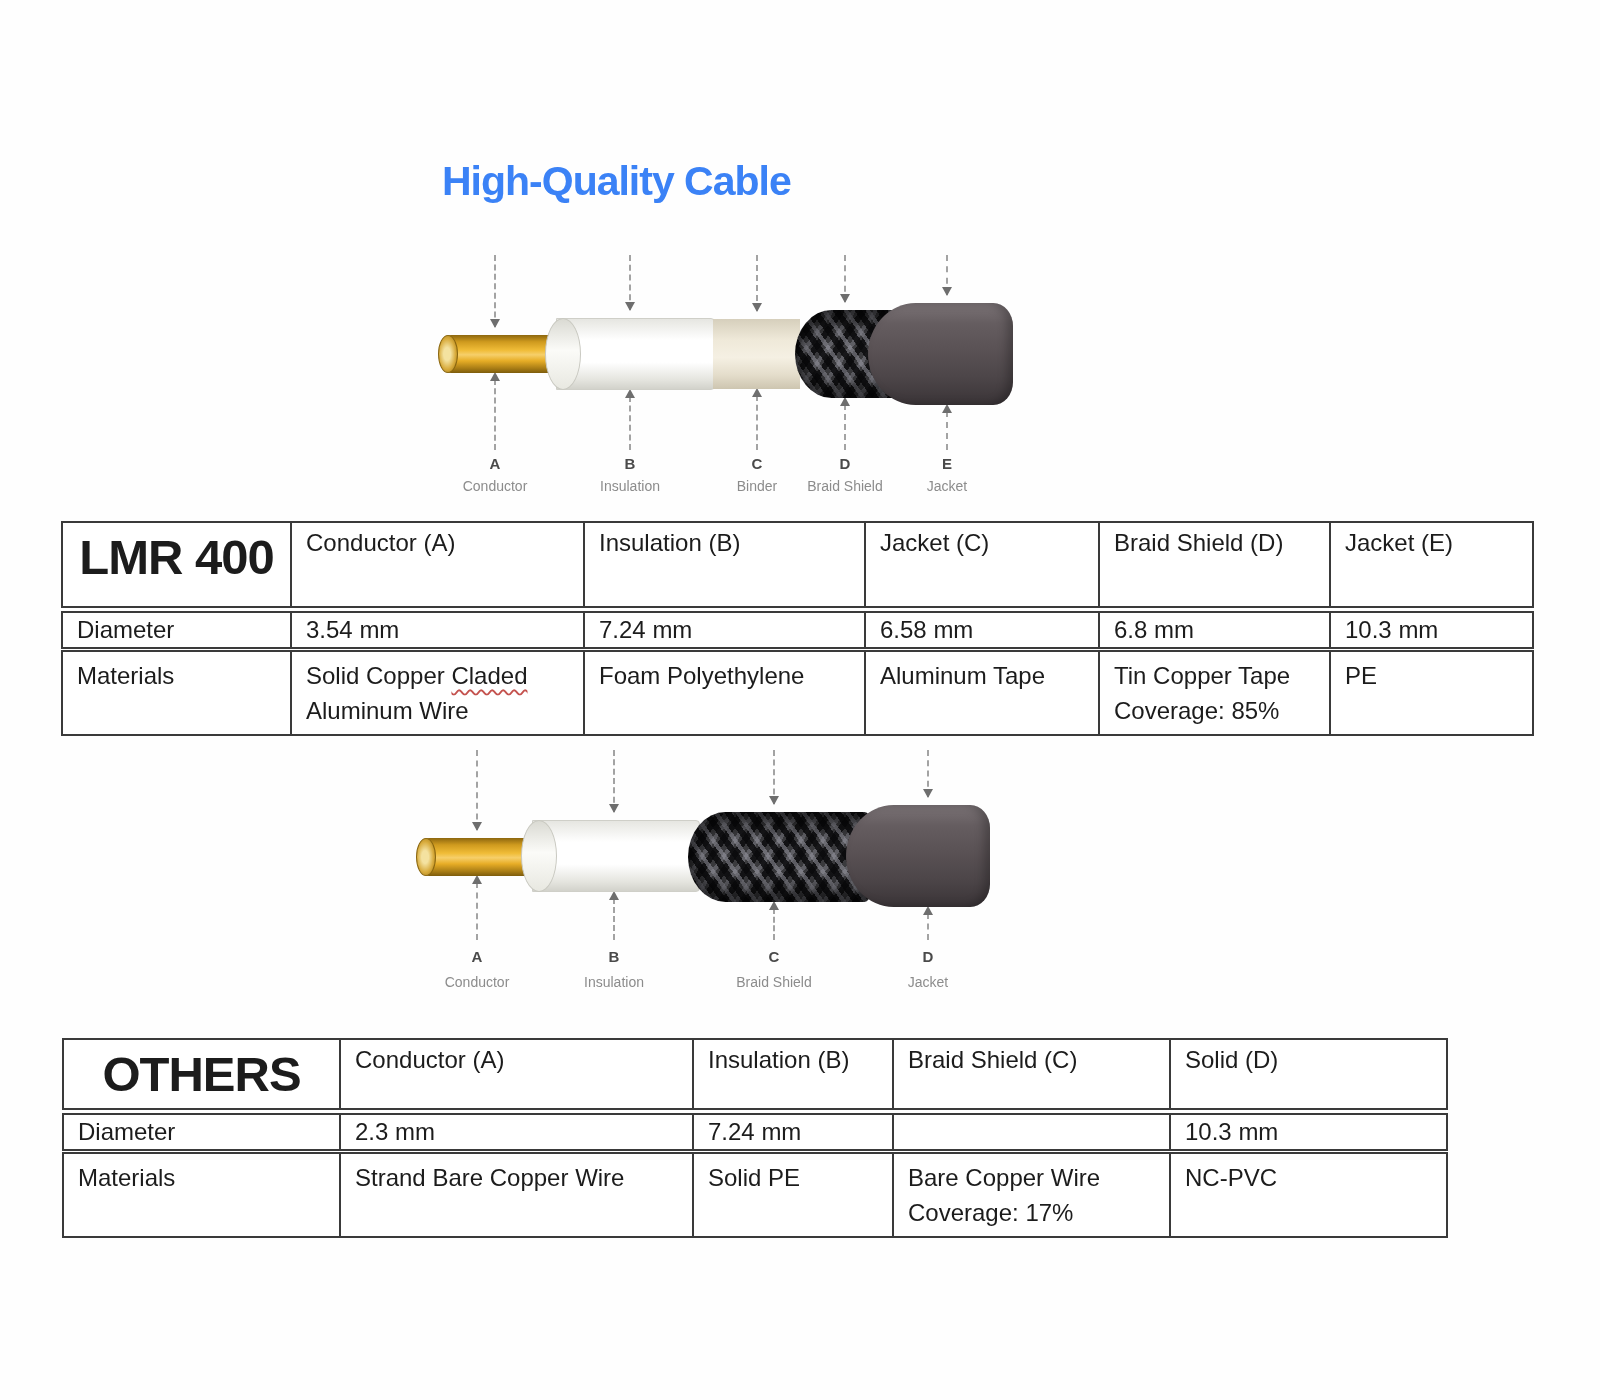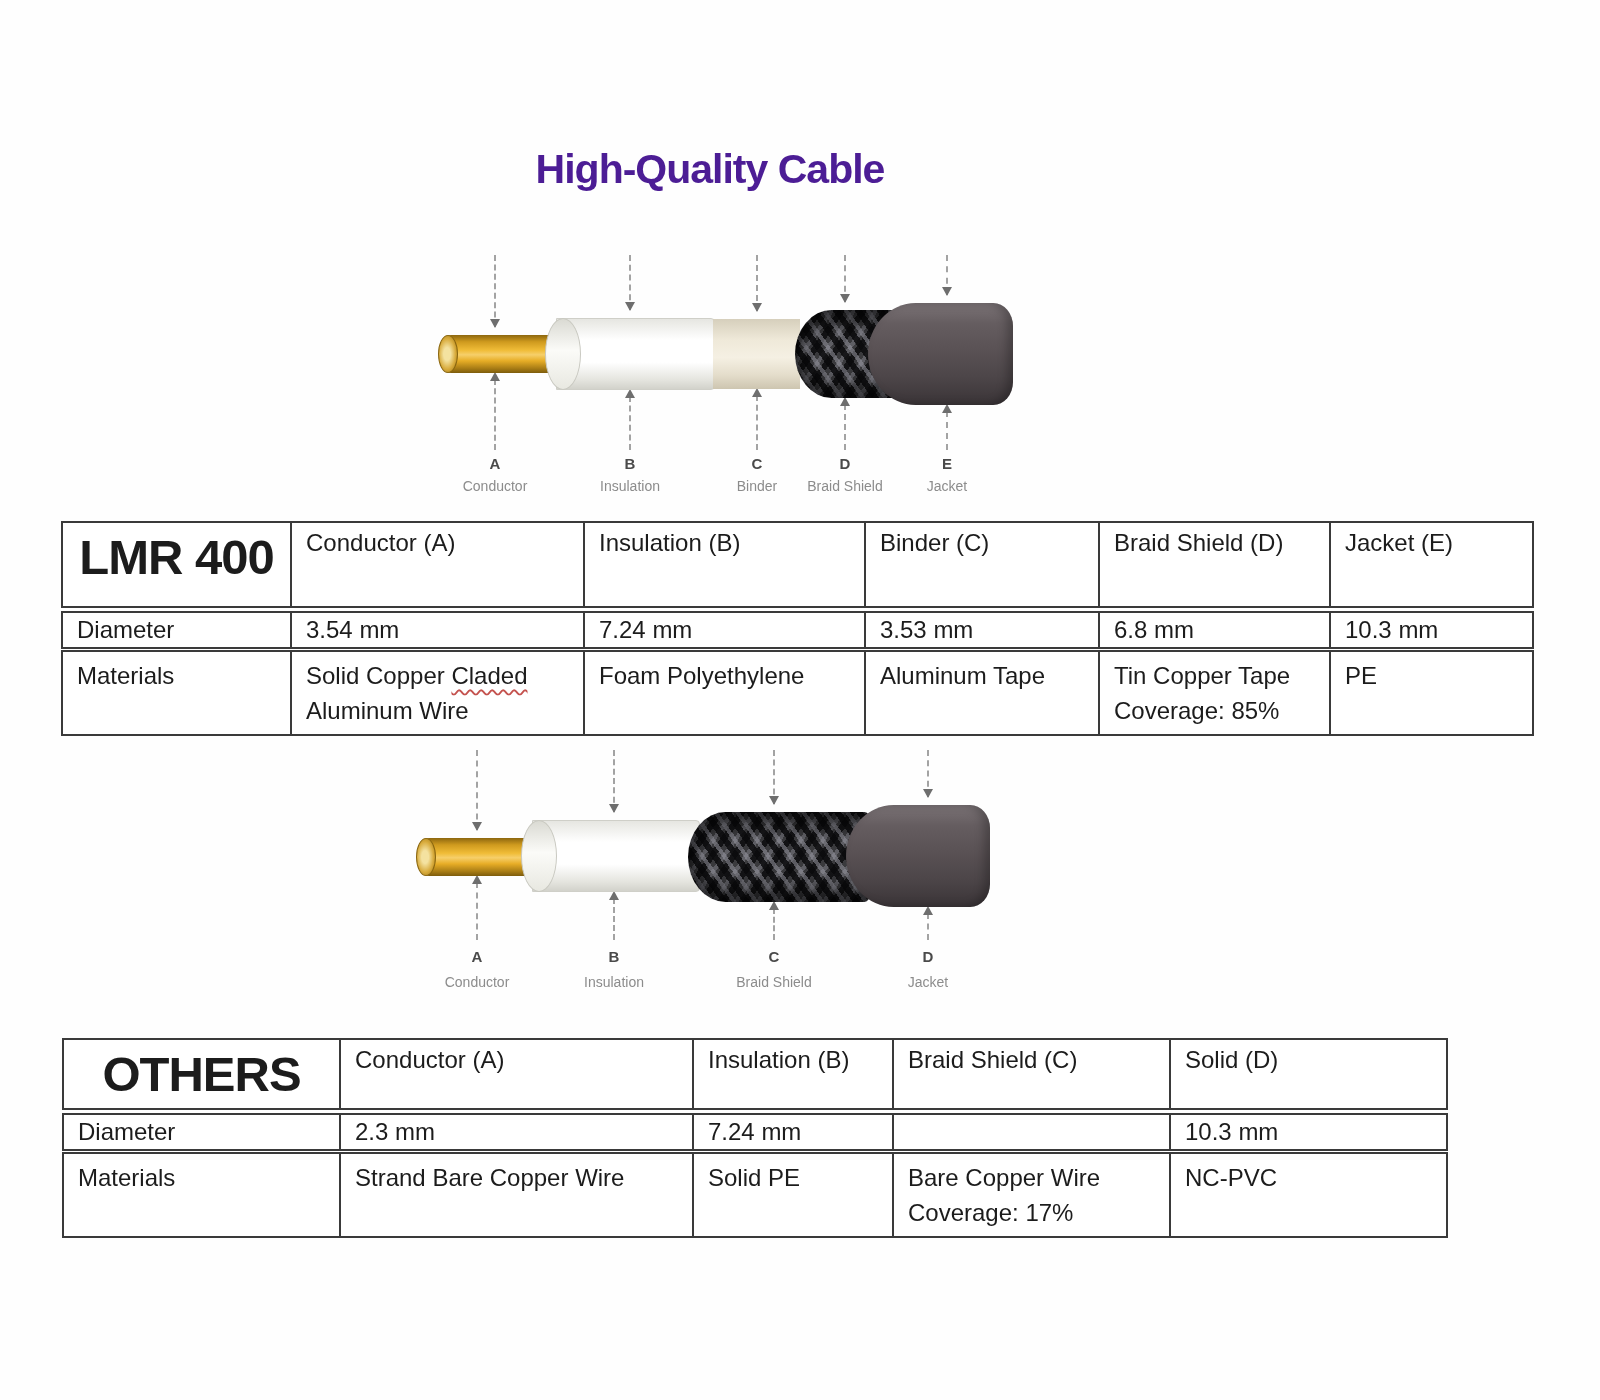--- a/index.html
+++ b/index.html
@@ -2,22 +2,22 @@
 <html><head>
 <meta charset="utf-8">
 <style>
   html,body{margin:0;padding:0;background:#e8e8e8;}
   .page{
     position:relative;width:1600px;height:1400px;background:#fefefe;
     font-family:"Liberation Sans", sans-serif;color:#1c1c1c;overflow:hidden;
   }
   
   .title{
-    position:absolute;left:430px;top:146px;width:560px;margin:0;
-    text-align:center;font-size:41px;font-weight:700;letter-spacing:-1px;color:#4c1d95;
+    position:absolute;left:430px;top:146px;width:560px;margin:12px;
+    font-size:41px;font-weight:700;letter-spacing:-1px;color:#3b82f6;
   }
   
   .callout{position:absolute;width:80px;height:260px;z-index:1;}
   .callout .dash{position:absolute;left:39px;width:0;border-left:2px dashed #a3a3a3;}
   .callout .arr{position:absolute;left:35px;width:0;height:0;border-left:5px solid transparent;border-right:5px solid transparent;}
   .callout .arr.down{border-top:9px solid #6e6e6e;}
   .callout .arr.up{border-bottom:9px solid #6e6e6e;}
   .cletter{position:absolute;top:200px;left:0;width:80px;text-align:center;
     font-size:15px;font-weight:700;color:#4a4a4a;}
   .cname{position:absolute;top:223px;left:-25px;width:130px;text-align:center;
@@ -147,29 +147,29 @@
         <col style="width:281px">
       <col style="width:234px">
         <col style="width:231px">
         <col style="width:203px">
     </colgroup>
     <tbody>
       <tr class="hdr" style="height:87px;">
         <td class="tname">LMR 400</td>
         <td>Conductor (A)</td>
         <td>Insulation (B)</td>
-        <td>Binder (C)</td>
+        <td>Jacket (C)</td>
         <td>Braid Shield (D)</td>
         <td>Jacket (E)</td>
       </tr>
       <tr class="dia" style="height:34px;">
         <td>Diameter</td>
         <td>3.54 mm</td>
         <td>7.24 mm</td>
-        <td>3.53 mm</td>
+        <td>6.58 mm</td>
         <td>6.8 mm</td>
         <td>10.3 mm</td>
       </tr>
       <tr class="mat" style="height:79px;">
         <td>Materials</td>
         <td>
           <span class="line"><span>Solid Copper </span><span class="squiggle">Claded</span></span>
           <span class="line">Aluminum Wire</span>
         </td>
         <td>Foam Polyethylene</td>

